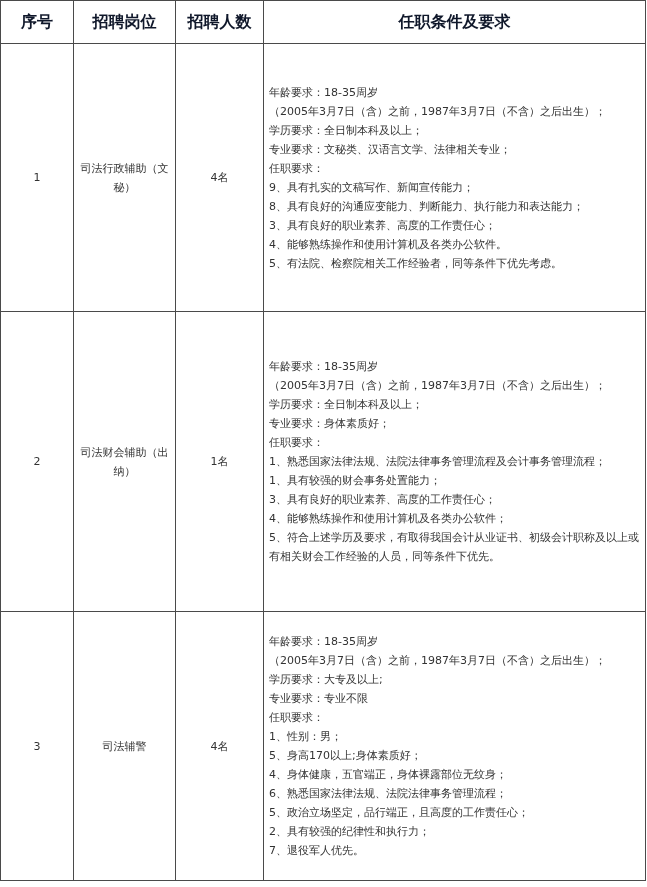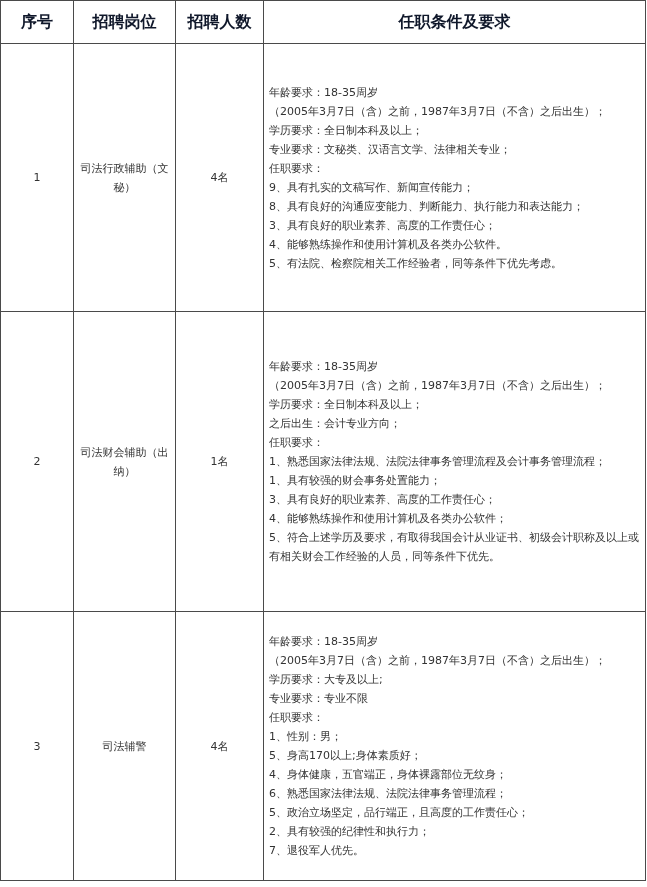--- a/index.html
+++ b/index.html
@@ -90,21 +90,21 @@
         </td>
       </tr>
       <tr class="row-h-2">
         <td class="center-cell">2</td>
         <td class="center-cell">司法财会辅助（出纳）</td>
         <td class="center-cell">1名</td>
         <td class="req-cell">
           <div class="req-line">年龄要求：18-35周岁</div>
           <div class="req-line">（2005年3月7日（含）之前，1987年3月7日（不含）之后出生）；</div>
           <div class="req-line">学历要求：全日制本科及以上；</div>
-          <div class="req-line">之后出生：会计专业方向；</div>
+          <div class="req-line">专业要求：身体素质好；</div>
           <div class="req-line">任职要求：</div>
           <div class="req-line">1、熟悉国家法律法规、法院法律事务管理流程及会计事务管理流程；</div>
           <div class="req-line">1、具有较强的财会事务处置能力；</div>
           <div class="req-line">3、具有良好的职业素养、高度的工作责任心；</div>
           <div class="req-line">4、能够熟练操作和使用计算机及各类办公软件；</div>
           <div class="req-line">5、符合上述学历及要求，有取得我国会计从业证书、初级会计职称及以上或有相关财会工作经验的人员，同等条件下优先。</div>
         </td>
       </tr>
       <tr class="row-h-3">
         <td class="center-cell">3</td>

